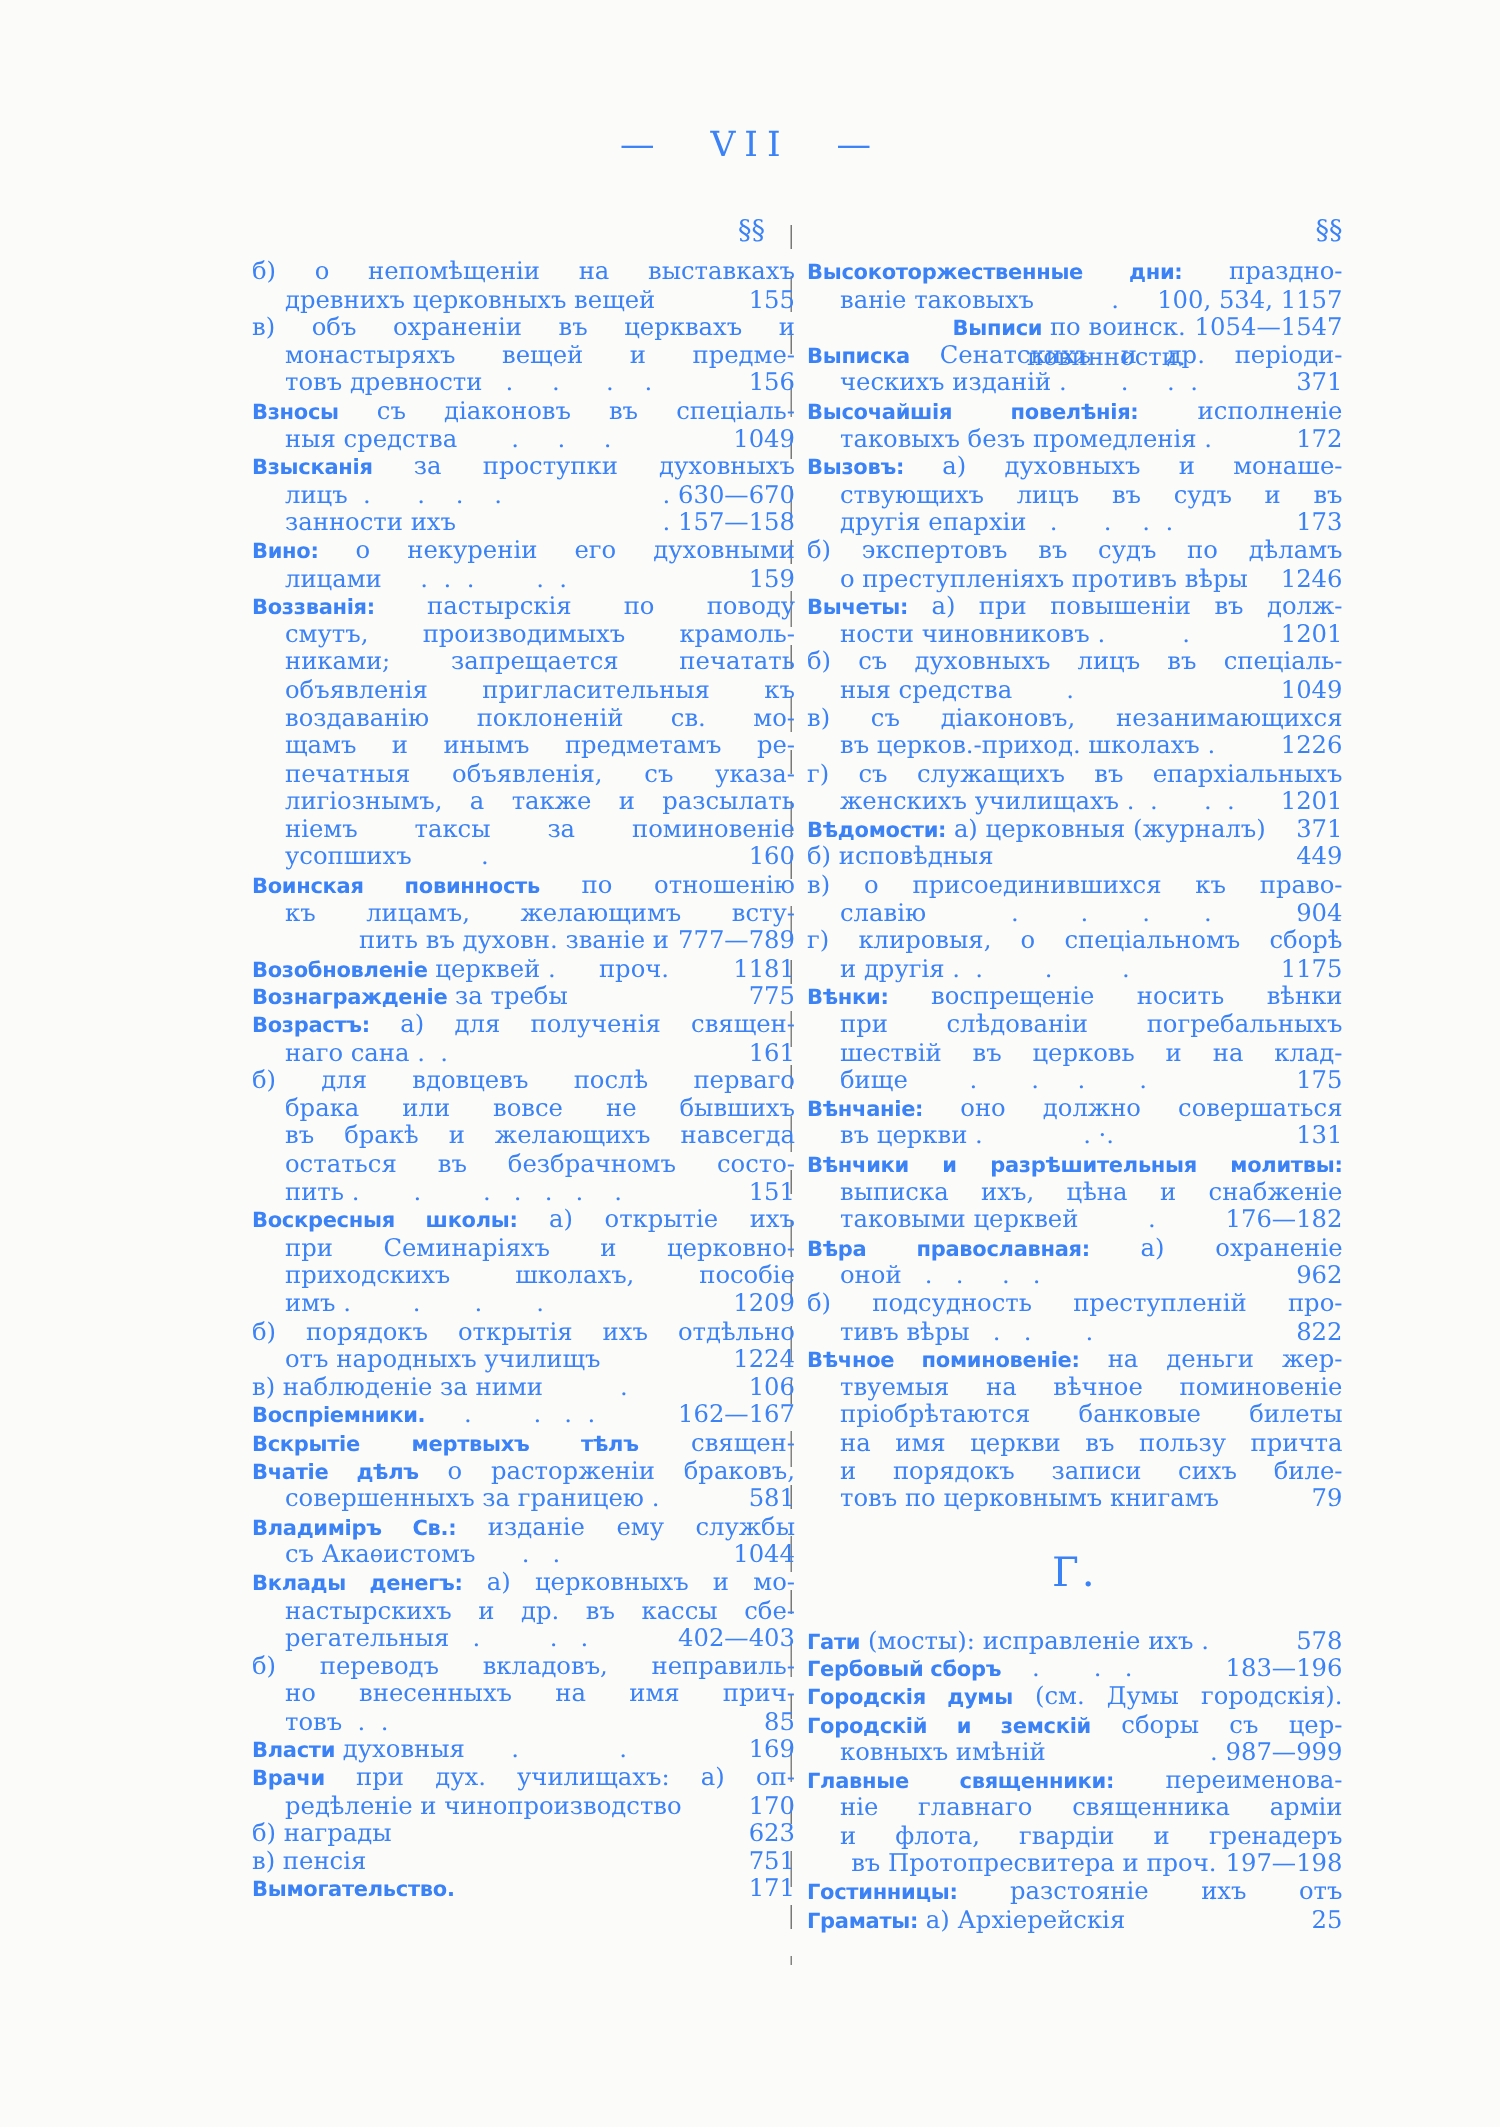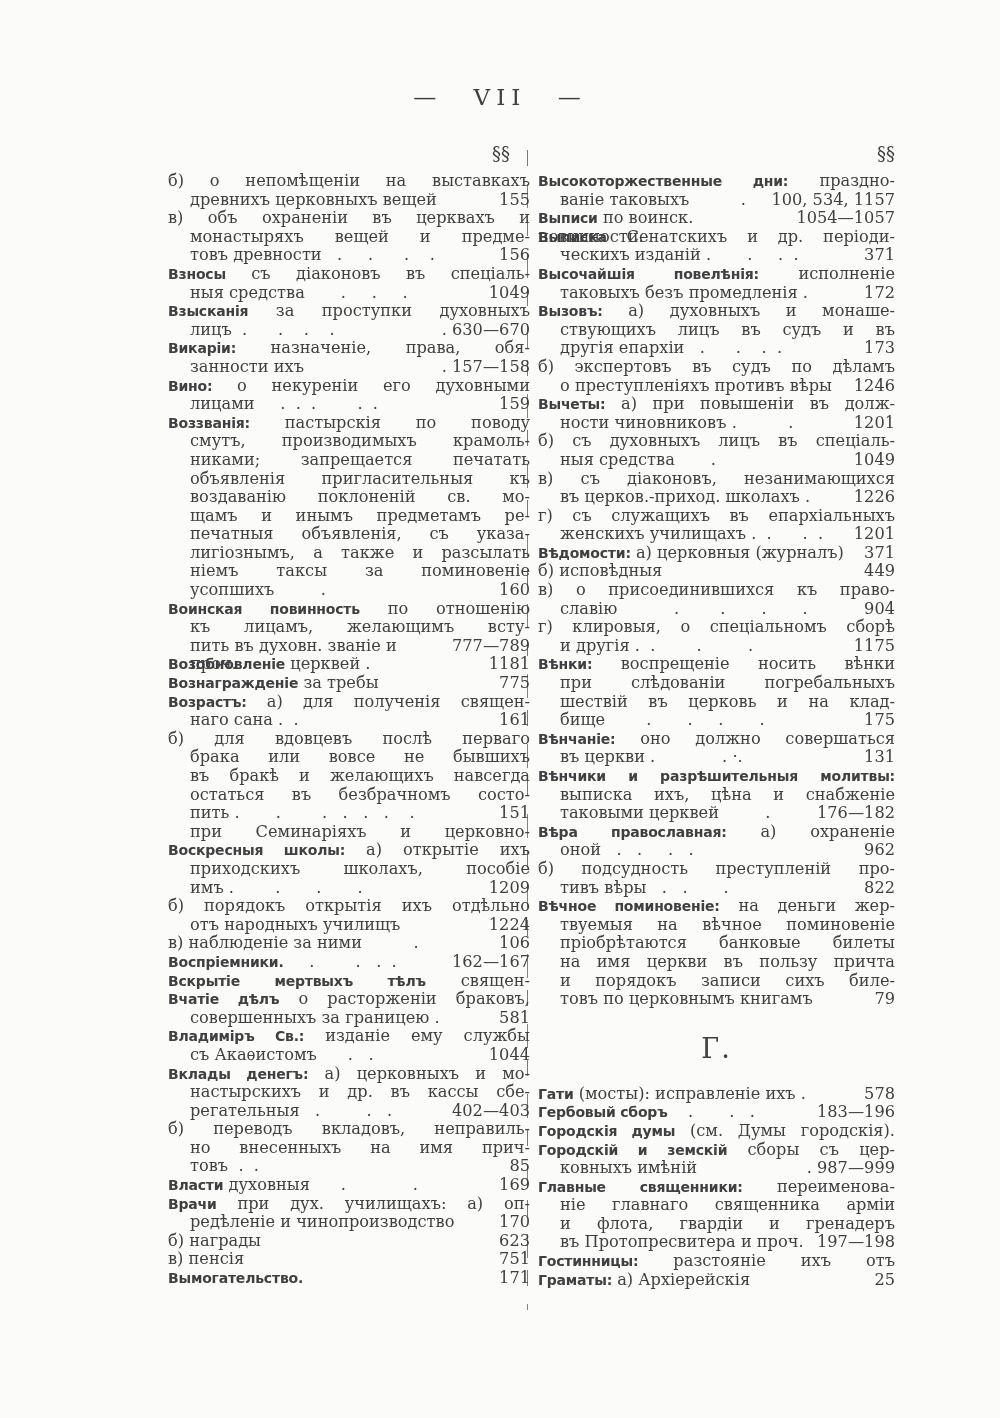--- a/index.html
+++ b/index.html
@@ -2,21 +2,21 @@
 <html><head>
 <meta charset="utf-8">
 <style>
   html,body{margin:0;padding:0;}
   body{background:#e9e9e7;}
   .page{
     position:relative;
     width:1000px;height:1418px;
     margin:0 auto;
     background:#fbfbf9;
-    color:#404040;
+    color:#3b82f6;
     font-family:"DejaVu Serif","Liberation Serif",serif;
     overflow:hidden;
   }
   .folio{
     position:absolute;top:84px;left:0;width:100%;
     text-align:center;font-size:23px;letter-spacing:6px;
     word-spacing:18px;
   }
   .ss{position:absolute;top:143px;font-size:18px;text-align:right;}
   .ss-left{left:148px;width:362px;}
@@ -31,21 +31,21 @@
     opacity:.75;
   }
   .col{position:absolute;top:172px;font-size:16.2px;}
   .col-left{left:148px;width:362px;margin-left:20px;}
   .col-right{left:538px;width:357px;}
   .line{
     display:flex;justify-content:space-between;align-items:baseline;
     line-height:18.6px;height:18.6px;
   }
   .line .tp{display:block;}
-  .line:not(.just) .tp{white-space:pre-wrap;overflow:hidden;}
+  .line:not(.just) .tp{white-space:pre-wrap;overflow:hidden;text-align:right;}
   .line.just .tp{flex:1 1 auto;text-align:justify;text-align-last:justify;}
   .line.ind{padding-left:22px;}
   .num{margin-left:6px;white-space:pre;}
   .hw{
     font-family:"DejaVu Sans","Liberation Sans",sans-serif;
     font-size:14px;font-weight:700;letter-spacing:-0.2px;
   }
   .section-head{
     text-align:center;font-size:27px;line-height:30px;
     margin:25px 0 21px 0;letter-spacing:2px;
@@ -87,23 +87,20 @@
         <span class="tp">ныя средства       .     .     .</span>
         <span class="num">1049</span>
       </div>
       <div class="line just">
         <span class="tp"><span class="hw">Взысканія</span> за проступки духовныхъ</span>
       </div>
       <div class="line ind">
         <span class="tp">лицъ  .      .    .    .</span>
         <span class="num">. 630—670</span>
       </div>
-      <div class="line just">
-        <span class="tp"><span class="hw">Викаріи:</span> назначеніе, права, обя-</span>
-      </div>
       <div class="line ind">
         <span class="tp">занности ихъ</span>
         <span class="num">. 157—158</span>
       </div>
       <div class="line just">
         <span class="tp"><span class="hw">Вино:</span> о некуреніи его духовными</span>
       </div>
       <div class="line ind">
         <span class="tp">лицами     .  .  .        .  .</span>
         <span class="num">159</span>
@@ -173,25 +170,25 @@
       <div class="line ind just">
         <span class="tp">въ бракѣ и желающихъ навсегда</span>
       </div>
       <div class="line ind just">
         <span class="tp">остаться въ безбрачномъ состо-</span>
       </div>
       <div class="line ind">
         <span class="tp">пить .       .        .   .   .   .    .</span>
         <span class="num">151</span>
       </div>
+      <div class="line just">
+        <span class="tp"><span class="hw">Воскресныя школы:</span> а) открытіе ихъ</span>
+      </div>
       <div class="line ind just">
         <span class="tp">при Семинаріяхъ и церковно-</span>
-      </div>
-      <div class="line just">
-        <span class="tp"><span class="hw">Воскресныя школы:</span> а) открытіе ихъ</span>
       </div>
       <div class="line ind just">
         <span class="tp">приходскихъ школахъ, пособіе</span>
       </div>
       <div class="line ind">
         <span class="tp">имъ .        .       .       .</span>
         <span class="num">1209</span>
       </div>
       <div class="line just">
         <span class="tp">б) порядокъ открытія ихъ отдѣльно</span>
@@ -272,21 +269,21 @@
   <div class="col col-right" id="col-right">
       <div class="line just">
         <span class="tp"><span class="hw">Высокоторжественные дни:</span> праздно-</span>
       </div>
       <div class="line ind">
         <span class="tp">ваніе таковыхъ          .</span>
         <span class="num">100, 534, 1157</span>
       </div>
       <div class="line">
         <span class="tp"><span class="hw">Выписи</span> по воинск. повинности.</span>
-        <span class="num">1054—1057</span>
+        <span class="num">1054—1547</span>
       </div>
       <div class="line just">
         <span class="tp"><span class="hw">Выписка</span> Сенатскихъ и др. періоди-</span>
       </div>
       <div class="line ind">
         <span class="tp">ческихъ изданій .       .     .  .</span>
         <span class="num">371</span>
       </div>
       <div class="line just">
         <span class="tp"><span class="hw">Высочайшія повелѣнія:</span> исполненіе</span>

